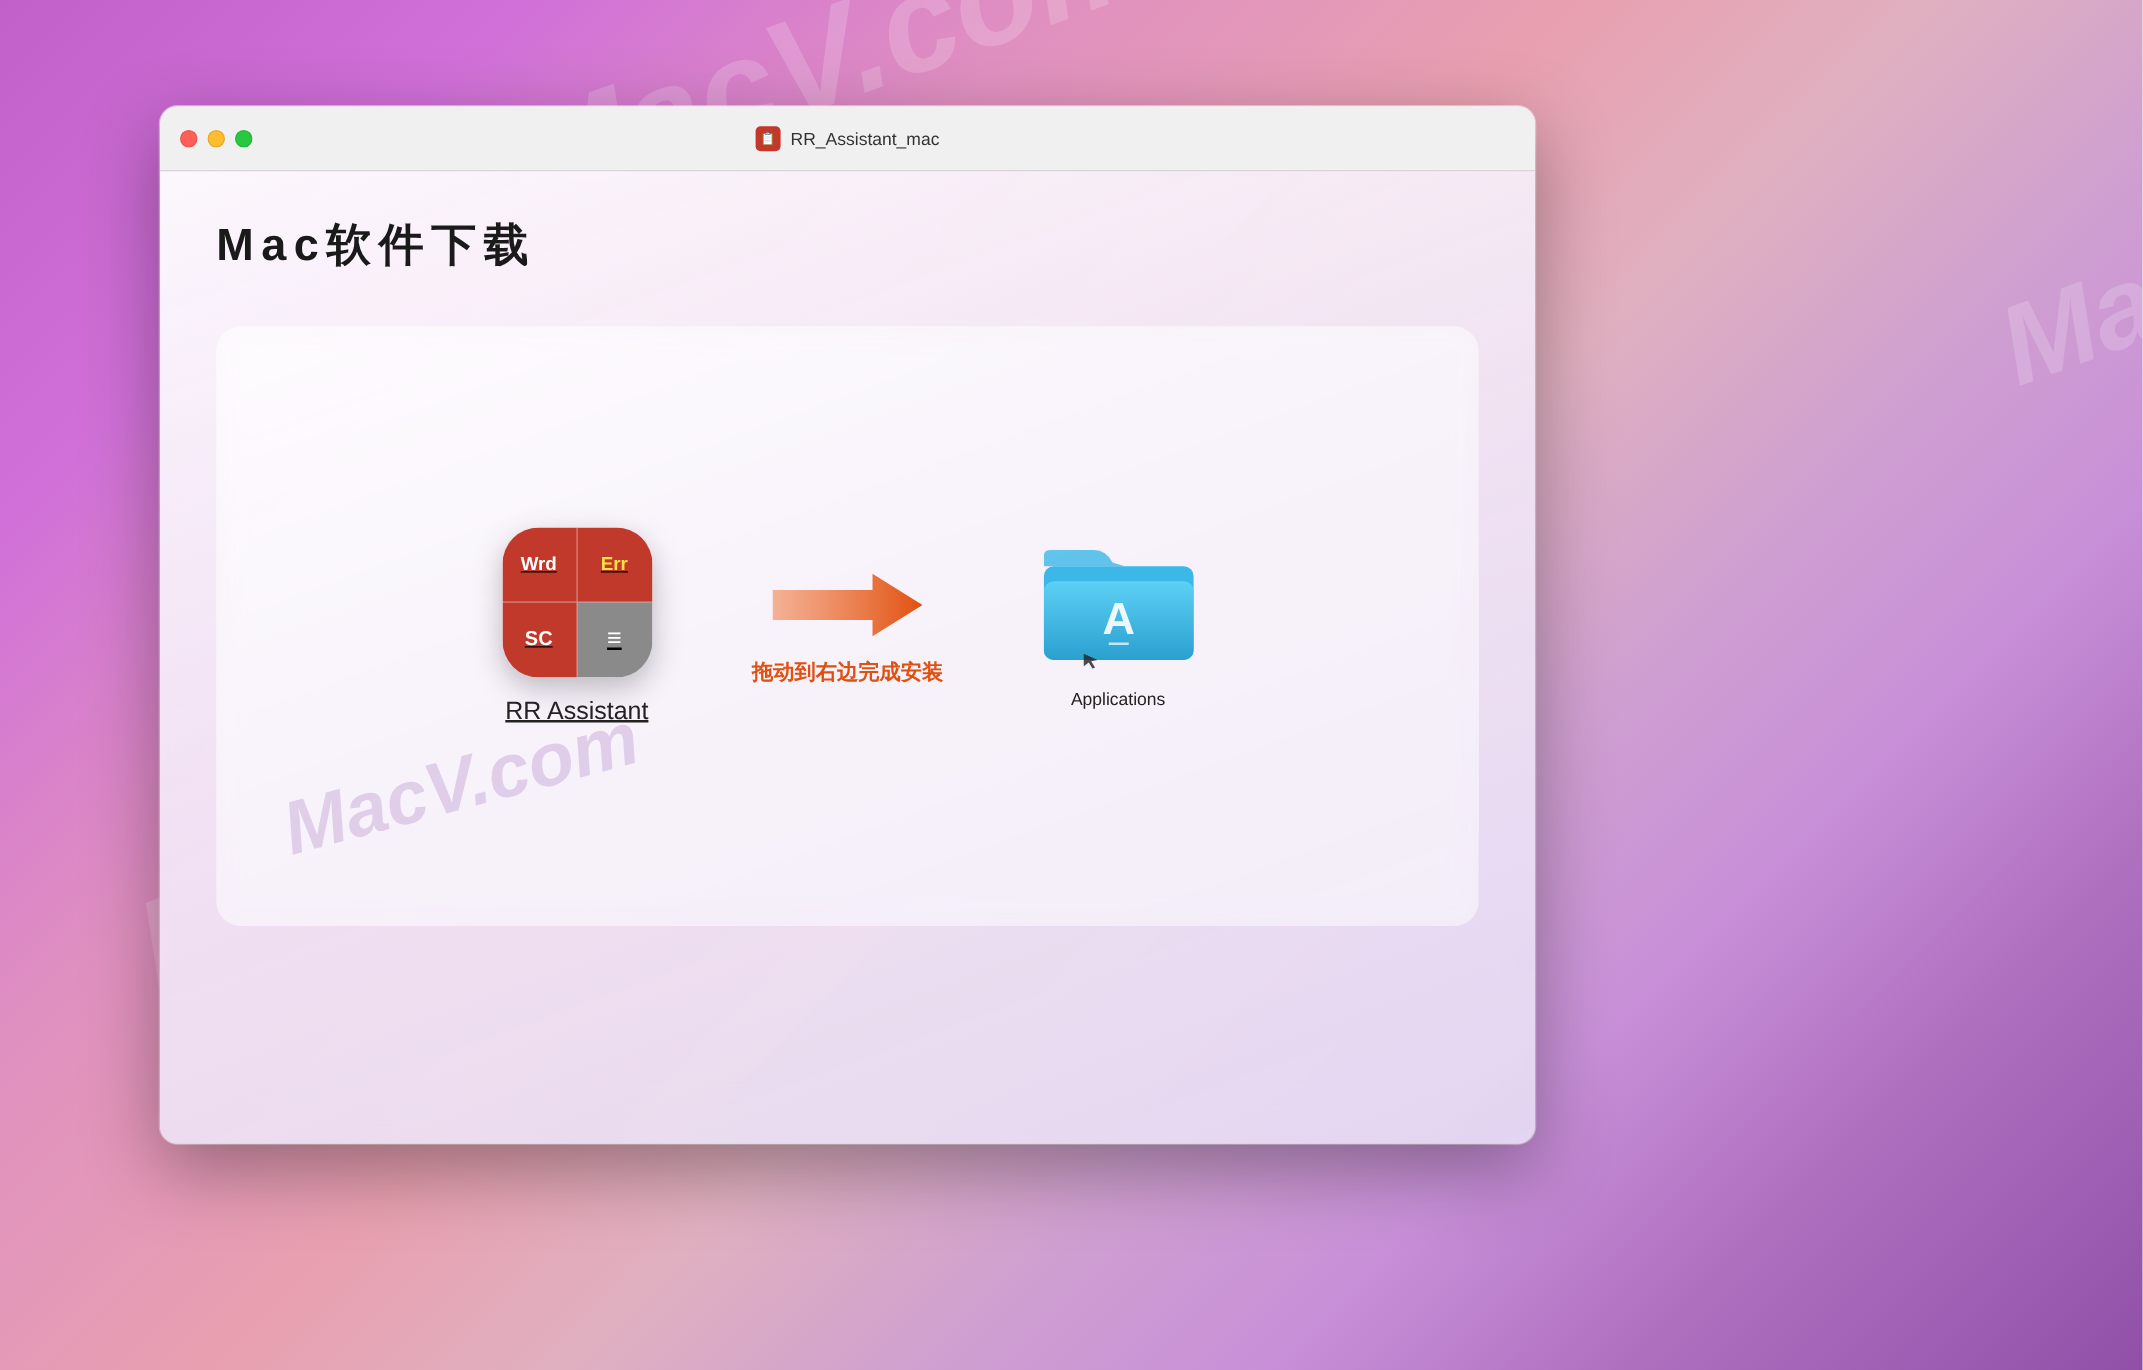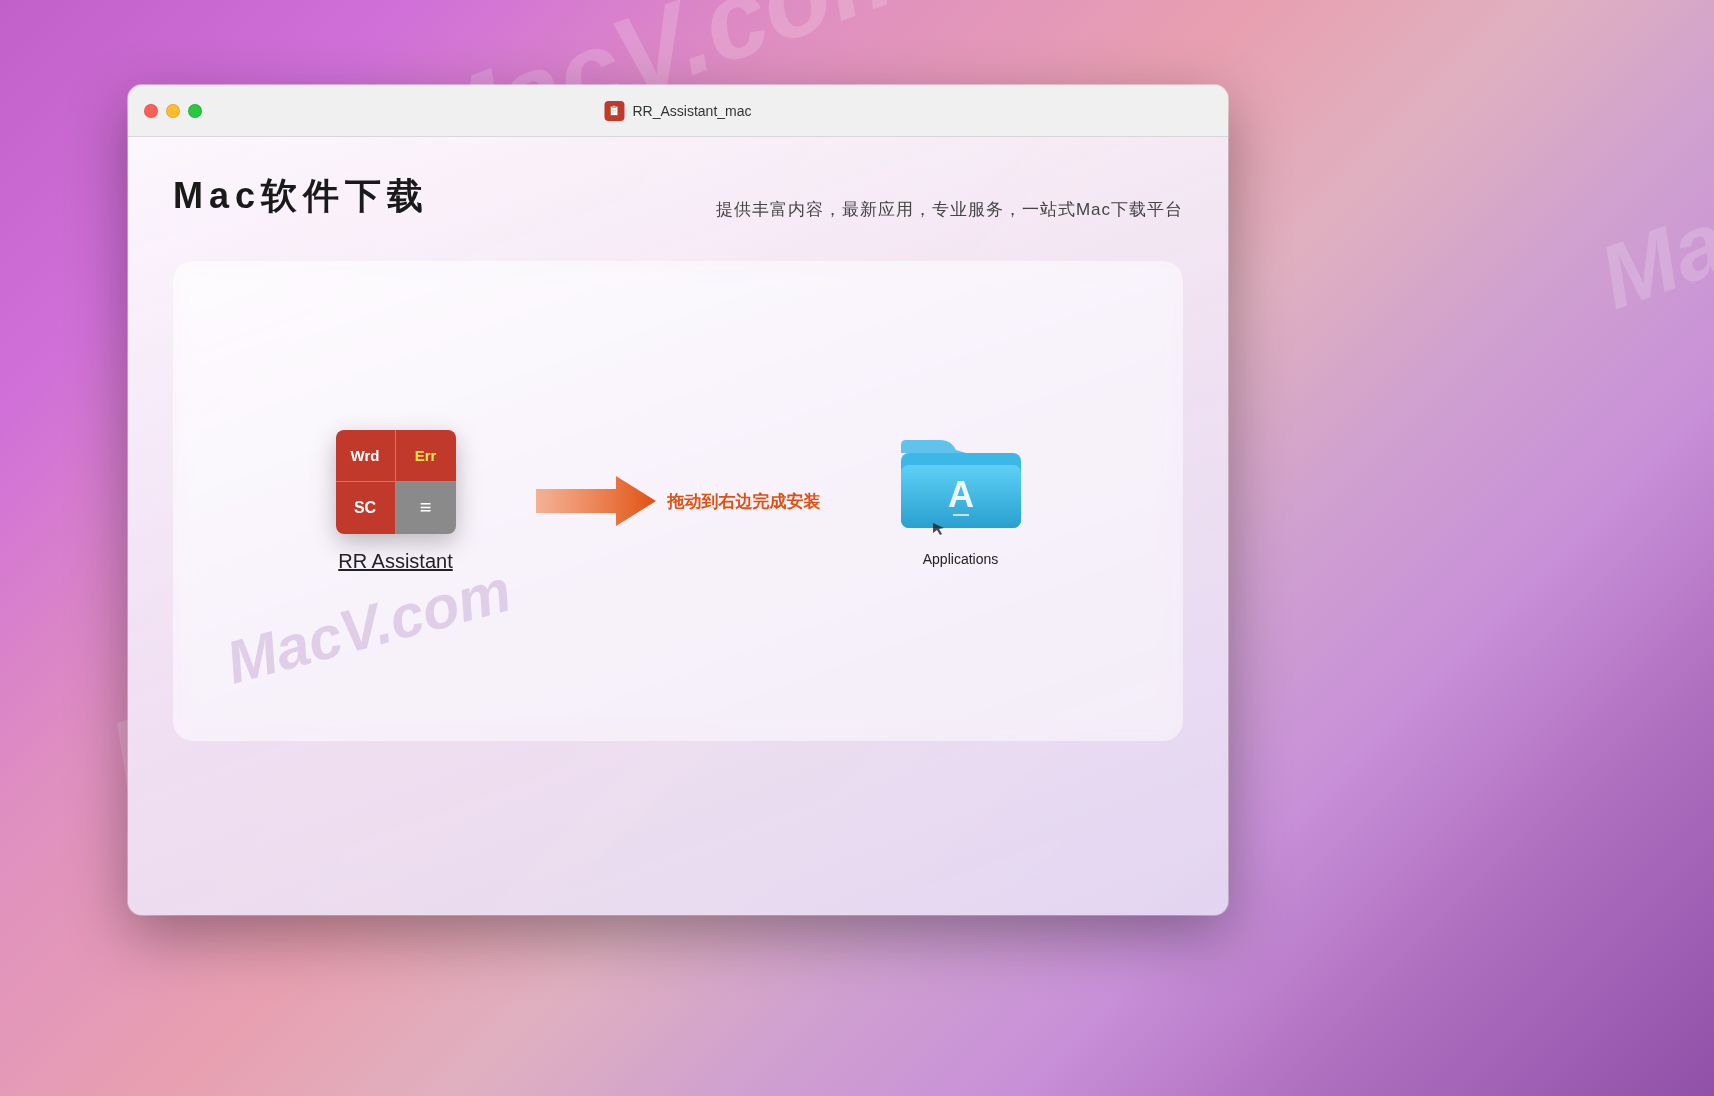--- a/index.html
+++ b/index.html
@@ -124,21 +124,21 @@
     
     .window-content {
       padding: 35px 45px;
       height: calc(100% - 52px);
       background: linear-gradient(160deg, rgba(255,255,255,0.7) 0%, rgba(230,210,240,0.5) 50%, rgba(200,180,230,0.4) 100%);
     }
 
     
     .header {
       display: flex;
-      align-items: flex-end;
+      align-items: center;
       justify-content: space-between;
       margin-bottom: 40px;
     }
 
     .header-title {
       font-size: 36px;
       font-weight: 800;
       color: #1a1a1a;
       letter-spacing: 6px;
     }
@@ -166,27 +166,28 @@
     
     .app-icon-container {
       display: flex;
       flex-direction: column;
       align-items: center;
       gap: 16px;
     }
 
     .app-icon {
       width: 120px;
-      height: 104px;
-      border-radius: 8px;
+      height: 120px;
+      border-radius: 29px;
       overflow: hidden;
       box-shadow: 0 8px 24px rgba(0,0,0,0.25);
       display: grid;
       grid-template-columns: 1fr 1fr;
       grid-template-rows: 1fr 1fr;
+      text-decoration: underline;
     }
 
     .icon-cell-red-wrd {
       background: #c0392b;
       display: flex;
       align-items: center;
       justify-content: center;
       font-size: 15px;
       font-weight: 700;
       color: white;
@@ -229,21 +230,21 @@
       font-size: 20px;
       font-weight: 500;
       color: #222;
       text-align: center;
       text-decoration: underline;
     }
 
     
     .arrow-container {
       display: flex;
-      flex-direction: row;
+      flex-direction: column;
       align-items: center;
       gap: 12px;
       font-family: Liberation Serif, serif;
     }
 
     .arrow-svg {
       width: 120px;
       height: 60px;
     }
 
@@ -307,21 +308,20 @@
     <div class="titlebar-title">
       <div class="titlebar-icon">📋</div>
       <span>RR_Assistant_mac</span>
     </div>
   </div>
 
   <div class="window-content">
 
     <div class="header">
       <div class="header-title">Mac软件下载</div>
-      <div class="header-subtitle">提供丰富内容，最新应用，专业服务，一站式Mac下载平台</div>
     </div>
 
     <div class="install-panel">
 
       <div class="app-icon-container">
         <div class="app-icon">
           <div class="icon-cell-red-wrd">Wrd</div>
           <div class="icon-cell-red-err">Err</div>
           <div class="icon-cell-red-sc">SC</div>
           <div class="icon-cell-gray">≡</div>

